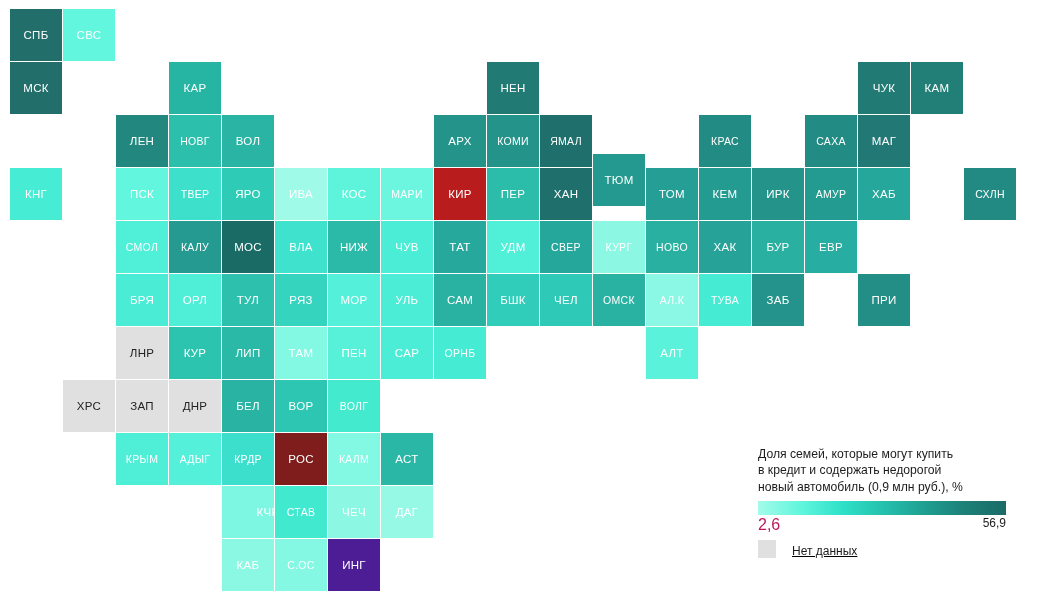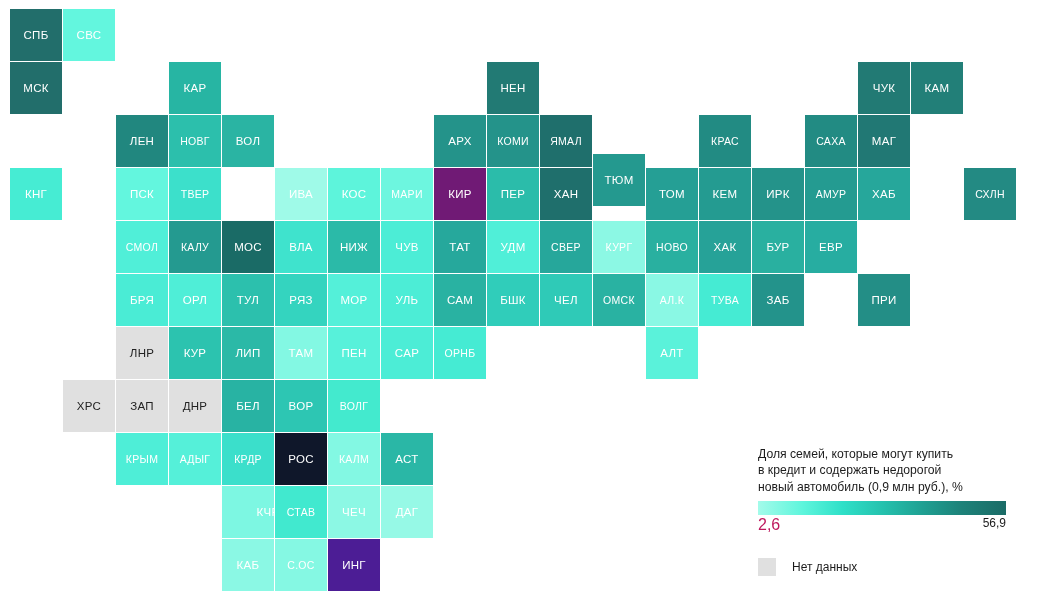--- a/index.html
+++ b/index.html
@@ -45,22 +45,23 @@
     background:linear-gradient(to right,#a3fbea 0%,#5ef5dc 18%,#2fe0c8 34%,#25c2ae 50%,#1fa193 66%,#1d8279 82%,#1a6b66 100%);
   }
   .scale-row{
     position:relative;
     width:248px;height:16px;
     margin-top:1px;
   }
   .scale-min{position:absolute;left:0;top:0;font-size:16px;color:#be185d;}
   .scale-max{position:absolute;right:0;top:0;font-size:12px;color:#1c1c1c;}
   .nodata-row{
-    display:flex;align-items:center;
-    margin-top:26px;
+    display:flex;align-items:flex-end;
+    margin-top:8px;
+    text-decoration:underline;
   }
   .nodata-swatch{
     width:18px;height:18px;background:#e0e0e0;display:block;
   }
   .nodata-label{
     margin-left:16px;font-size:12px;color:#1c1c1c;
   }
 </style>
 </head>
 <body>
@@ -116,30 +117,33 @@
     </div>
     <div class="tile" style="left: 10px; top: 168px; background: rgb(70, 236, 211);">
       <span>КНГ</span>
     </div>
     <div class="tile" style="left: 116px; top: 168px; background: rgb(99, 246, 222);">
       <span>ПСК</span>
     </div>
     <div class="tile" style="left: 169px; top: 168px; background: rgb(60, 224, 203);">
       <span style="font-size: 10.5px;">ТВЕР</span>
     </div>
+    <div class="tile" style="left: 222px; top: 168px; background: rgb(46, 203, 183);">
+      <span>ЯРО</span>
+    </div>
     <div class="tile" style="left: 275px; top: 168px; background: rgb(159, 250, 232);">
       <span>ИВА</span>
     </div>
     <div class="tile" style="left: 328px; top: 168px; background: rgb(93, 244, 219);">
       <span>КОС</span>
     </div>
     <div class="tile" style="left: 381px; top: 168px; background: rgb(109, 246, 223);">
       <span style="font-size: 10.5px;">МАРИ</span>
     </div>
-    <div class="tile" style="left: 434px; top: 168px; background: #701a75;">
+    <div class="tile" style="left: 434px; top: 168px; background: #b91c1c;">
       <span>КИР</span>
     </div>
     <div class="tile" style="left: 487px; top: 168px; background: rgb(43, 188, 170);">
       <span>ПЕР</span>
     </div>
     <div class="tile" style="left: 540px; top: 168px; background: rgb(31, 111, 108);">
       <span>ХАН</span>
     </div>
     <div class="tile" style="left: 593px; top: 154px; background: rgb(36, 153, 143);">
       <span>ТЮМ</span>
@@ -290,21 +294,21 @@
     </div>
     <div class="tile" style="left: 116px; top: 433px; background: rgb(78, 238, 215);">
       <span style="font-size: 10.5px;">КРЫМ</span>
     </div>
     <div class="tile" style="left: 169px; top: 433px; background: rgb(85, 240, 217);">
       <span style="font-size: 10.5px;">АДЫГ</span>
     </div>
     <div class="tile" style="left: 222px; top: 433px; background: rgb(59, 223, 203);">
       <span style="font-size: 10.5px;">КРДР</span>
     </div>
-    <div class="tile" style="left: 275px; top: 433px; background: #0f172a;">
+    <div class="tile" style="left: 275px; top: 433px; background: #7f1d1d;">
       <span>РОС</span>
     </div>
     <div class="tile" style="left: 328px; top: 433px; background: rgb(131, 248, 227);">
       <span style="font-size: 10.5px;">КАЛМ</span>
     </div>
     <div class="tile" style="left: 381px; top: 433px; background: rgb(42, 183, 166);">
       <span>АСТ</span>
     </div>
     <div class="tile" style="left: 222px; top: 486px; background: rgb(125, 247, 226); padding-left: 40px;">
       <span>КЧР</span>

